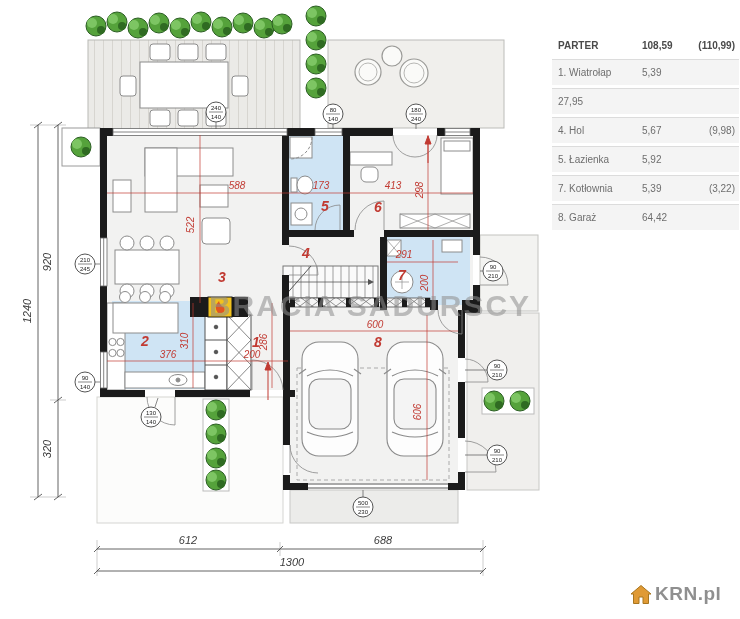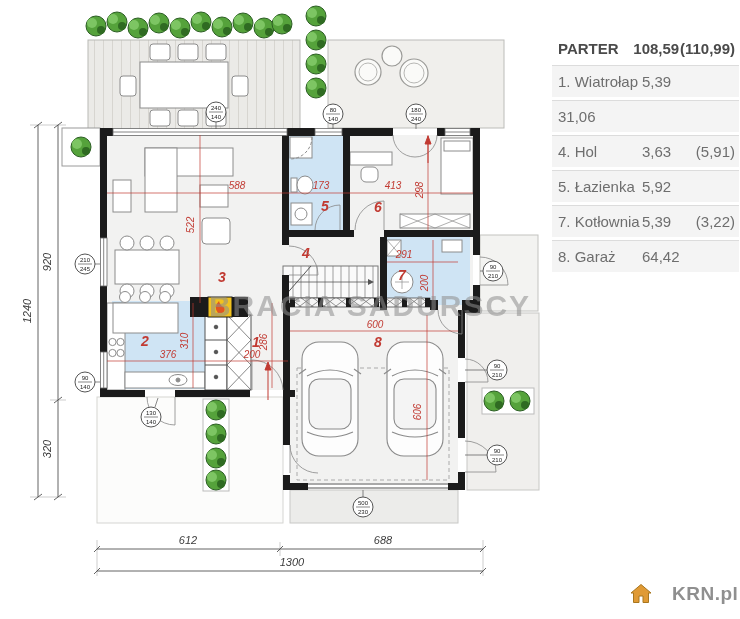--- a/index.html
+++ b/index.html
@@ -6,33 +6,33 @@
   body{width:740px;height:619px;position:relative;background:#fff;
        font-family:"Liberation Sans",sans-serif;overflow:hidden}
   svg{font-family:"Liberation Sans",sans-serif}
   
   .dimO{font-size:11px;font-style:italic;fill:#3c3c3c}
   .dimR{font-size:10px;font-style:italic;fill:#c13a32}
   .roomN{font-size:14px;font-style:italic;font-weight:bold;fill:#c13a32}
   .mkT{font-size:6px;fill:#222}
   .wm{font-size:30px;font-weight:bold;fill:#8e8e8e;opacity:.55;letter-spacing:2px}
   
-  .legend{position:absolute;left:552px;top:36px;width:187px;font-size:15px;color:#6e6e6e}
+  .legend{position:absolute;left:552px;top:36px;width:187px;font-size:10px;color:#6e6e6e}
   .legend .hdr{display:flex;align-items:flex-start;font-weight:bold;color:#4a4a4a;
                padding:4px 4px 8px 6px}
   .legend .hdr .a{width:84px}
   .legend .hdr .b{width:52px}
   .legend .hdr .c{margin-left:auto;text-align:right}
   .legend .row{display:flex;align-items:flex-end;background:#f4f4f4;border-top:1px solid #dcdcdc;
                padding:7px 4px 7px 6px;margin-bottom:3px}
   .legend .row .a{width:84px}
   .legend .row .b{width:52px}
   .legend .row .c{margin-left:auto;text-align:right}
   
-  .brand{position:absolute;left:630px;top:583px;display:flex;gap:20px}
+  .brand{position:absolute;left:630px;top:583px;display:flex;align-items:center;gap:3px}
   .brand .txt{font-size:19px;font-weight:bold;color:#8f8f8f;letter-spacing:.5px}
 </style>
 </head>
 <body>
 
 
 
 <svg width="740" height="619" viewBox="0 0 740 619">
   <defs>
     <pattern id="deckP" width="9" height="10" patternUnits="userSpaceOnUse">
@@ -461,27 +461,27 @@
     <div class="a">PARTER</div>
     <div class="b">108,59</div>
     <div class="c">(110,99)</div>
   </div>
   <div class="row">
     <div class="a">1. Wiatrołap</div>
     <div class="b">5,39</div>
     <div class="c"></div>
   </div>
   <div class="row">
-    <div class="b">31,06</div>
+    <div class="b">27,95</div>
     <div class="c"></div>
   </div>
   <div class="row">
     <div class="a">4. Hol</div>
-    <div class="b">3,63</div>
-    <div class="c">(5,91)</div>
+    <div class="b">5,67</div>
+    <div class="c">(9,98)</div>
   </div>
   <div class="row">
     <div class="a">5. Łazienka</div>
     <div class="b">5,92</div>
     <div class="c"></div>
   </div>
   <div class="row">
     <div class="a">7. Kotłownia</div>
     <div class="b">5,39</div>
     <div class="c">(3,22)</div>

